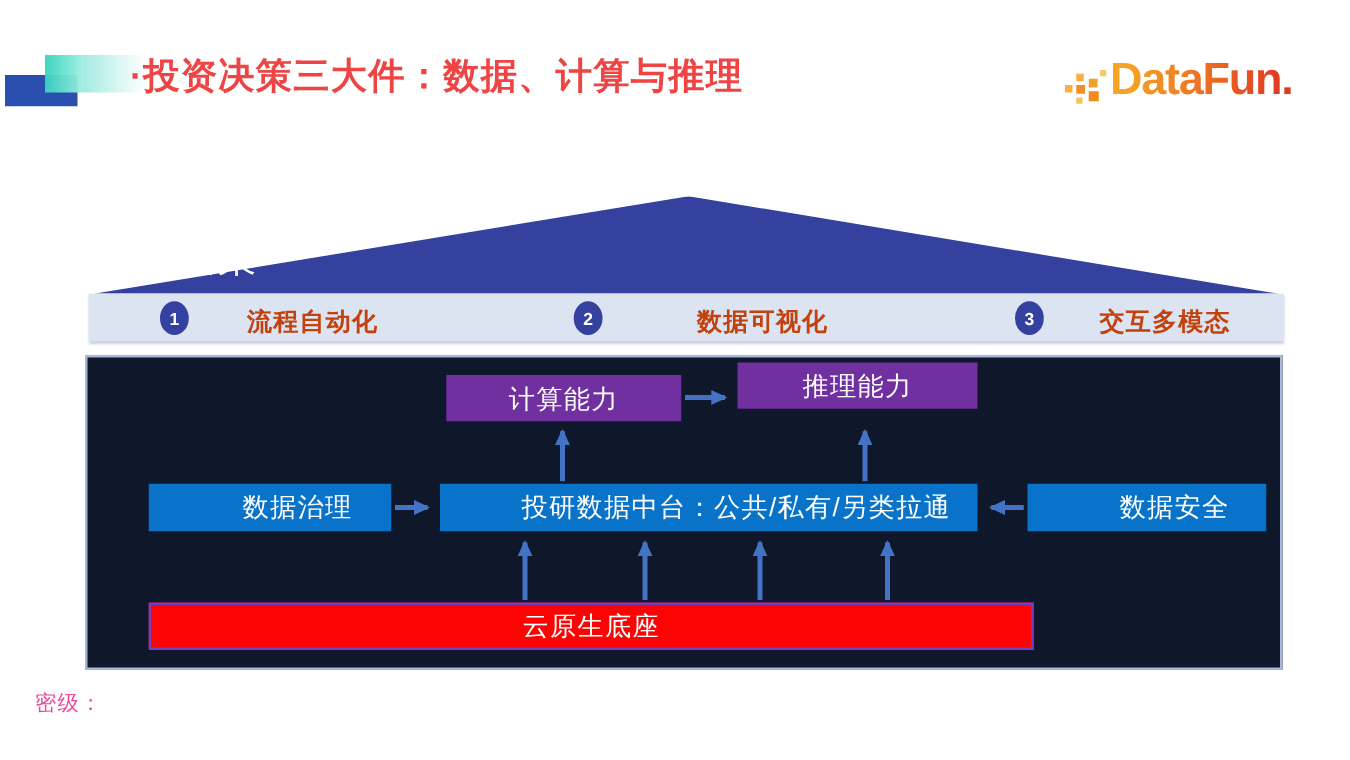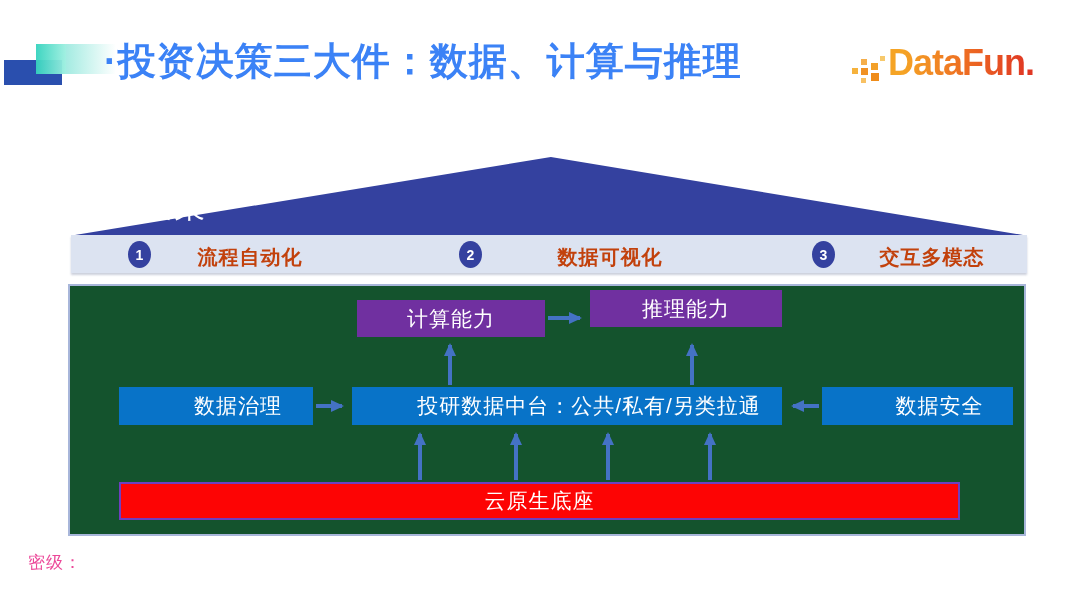--- a/index.html
+++ b/index.html
@@ -6,22 +6,22 @@
   html,body { width:1080px; height:608px; background:#ffffff; overflow:hidden;
               font-family:"Liberation Sans","DejaVu Sans",sans-serif; }
   .stage { position:relative; width:1080px; height:608px; background:#fff; }
 
   
   .deco-blue { position:absolute; left:4px; top:60px; width:58px; height:25px; background:#2a4fae; }
   .deco-teal { position:absolute; left:36px; top:44px; width:30px; height:30px;
                background:linear-gradient(90deg,#35d3be,#9defe0); opacity:.95; }
   .deco-tail { position:absolute; left:66px; top:44px; width:50px; height:30px;
                background:linear-gradient(90deg,rgba(53,211,190,.45),rgba(255,255,255,0)); }
-  .page-title { position:absolute; left:104px; top:42px; font-size:38px; line-height:38px;
-                font-weight:900; color:#3b82f6; letter-spacing:1px; white-space:nowrap; }
+  .page-title { position:absolute; left:104px; top:42px; font-size:29px; line-height:38px;
+                font-weight:900; color:#ef4444; letter-spacing:1px; white-space:nowrap; }
 
   .logo { position:absolute; left:852px; top:42px; width:200px; height:56px; }
   .logo-mosaic { position:absolute; left:0; top:12px; width:34px; height:34px; }
   .logo-mosaic span { position:absolute; display:block; }
   .m1{left:0px;  top:14px; width:6px; height:6px; background:#f6b23c;}
   .m2{left:9px;  top:5px;  width:6px; height:6px; background:#f3a02a; opacity:.85;}
   .m3{left:9px;  top:14px; width:7px; height:7px; background:#f09123;}
   .m4{left:9px;  top:24px; width:5px; height:5px; background:#f6b23c; opacity:.8;}
   .m5{left:19px; top:9px;  width:7px; height:7px; background:#f3a02a;}
   .m6{left:19px; top:19px; width:8px; height:8px; background:#ef8c1a;}
@@ -41,32 +41,32 @@
                 background:#34419f; color:#fff; font-size:14px; font-weight:700;
                 display:flex; align-items:center; justify-content:center; }
   .cap-label { position:absolute; top:9px; transform:translateX(-50%); font-size:20px;
                font-weight:700; color:#c2410c; white-space:nowrap; letter-spacing:1px; }
   .c1 { left:57px; }  .l1 { left:179px; }
   .c2 { left:388px; } .l2 { left:539px; }
   .c3 { left:741px; } .l3 { left:861px; }
 
   
   .arch { position:absolute; left:68px; top:284px; width:958px; height:252px;
-          background:#14532d; border:2px solid #a8b6da; }
+          background:#0f172a; border:2px solid #a8b6da; }
   .node { position:absolute; color:#ffffff; display:flex; align-items:center; justify-content:center;
           font-size:21px; white-space:nowrap; letter-spacing:1px; }
   .purple { background:#7030a0; }
   .blue   { background:#0873c8;padding-left:44px; }
   .red    { background:#fd0404; border:2px solid #6e3fc0; }
   .n-compute   { left:287px; top:14px;  width:188px; height:37px; }
   .n-reason    { left:520px; top:4px;  width:192px; height:37px; }
   .n-govern    { left:49px;  top:101px; width:194px; height:38px; }
   .n-platform  { left:282px; top:101px; width:430px; height:38px; }
   .n-security  { left:752px; top:101px; width:191px; height:38px; }
-  .n-cloud     { left:49px;  top:196px; width:841px; height:38px; }
+  .n-cloud     { left:49px;  top:196px; width:708px; height:38px; }
   .arrows { position:absolute; left:0; top:0; width:954px; height:248px; }
 
   
   .classification { position:absolute; left:28px; top:551px; font-size:17px; color:#ec4899;
                     letter-spacing:1px; }
 </style>
 </head>
 <body>
 
 <div class="stage">

